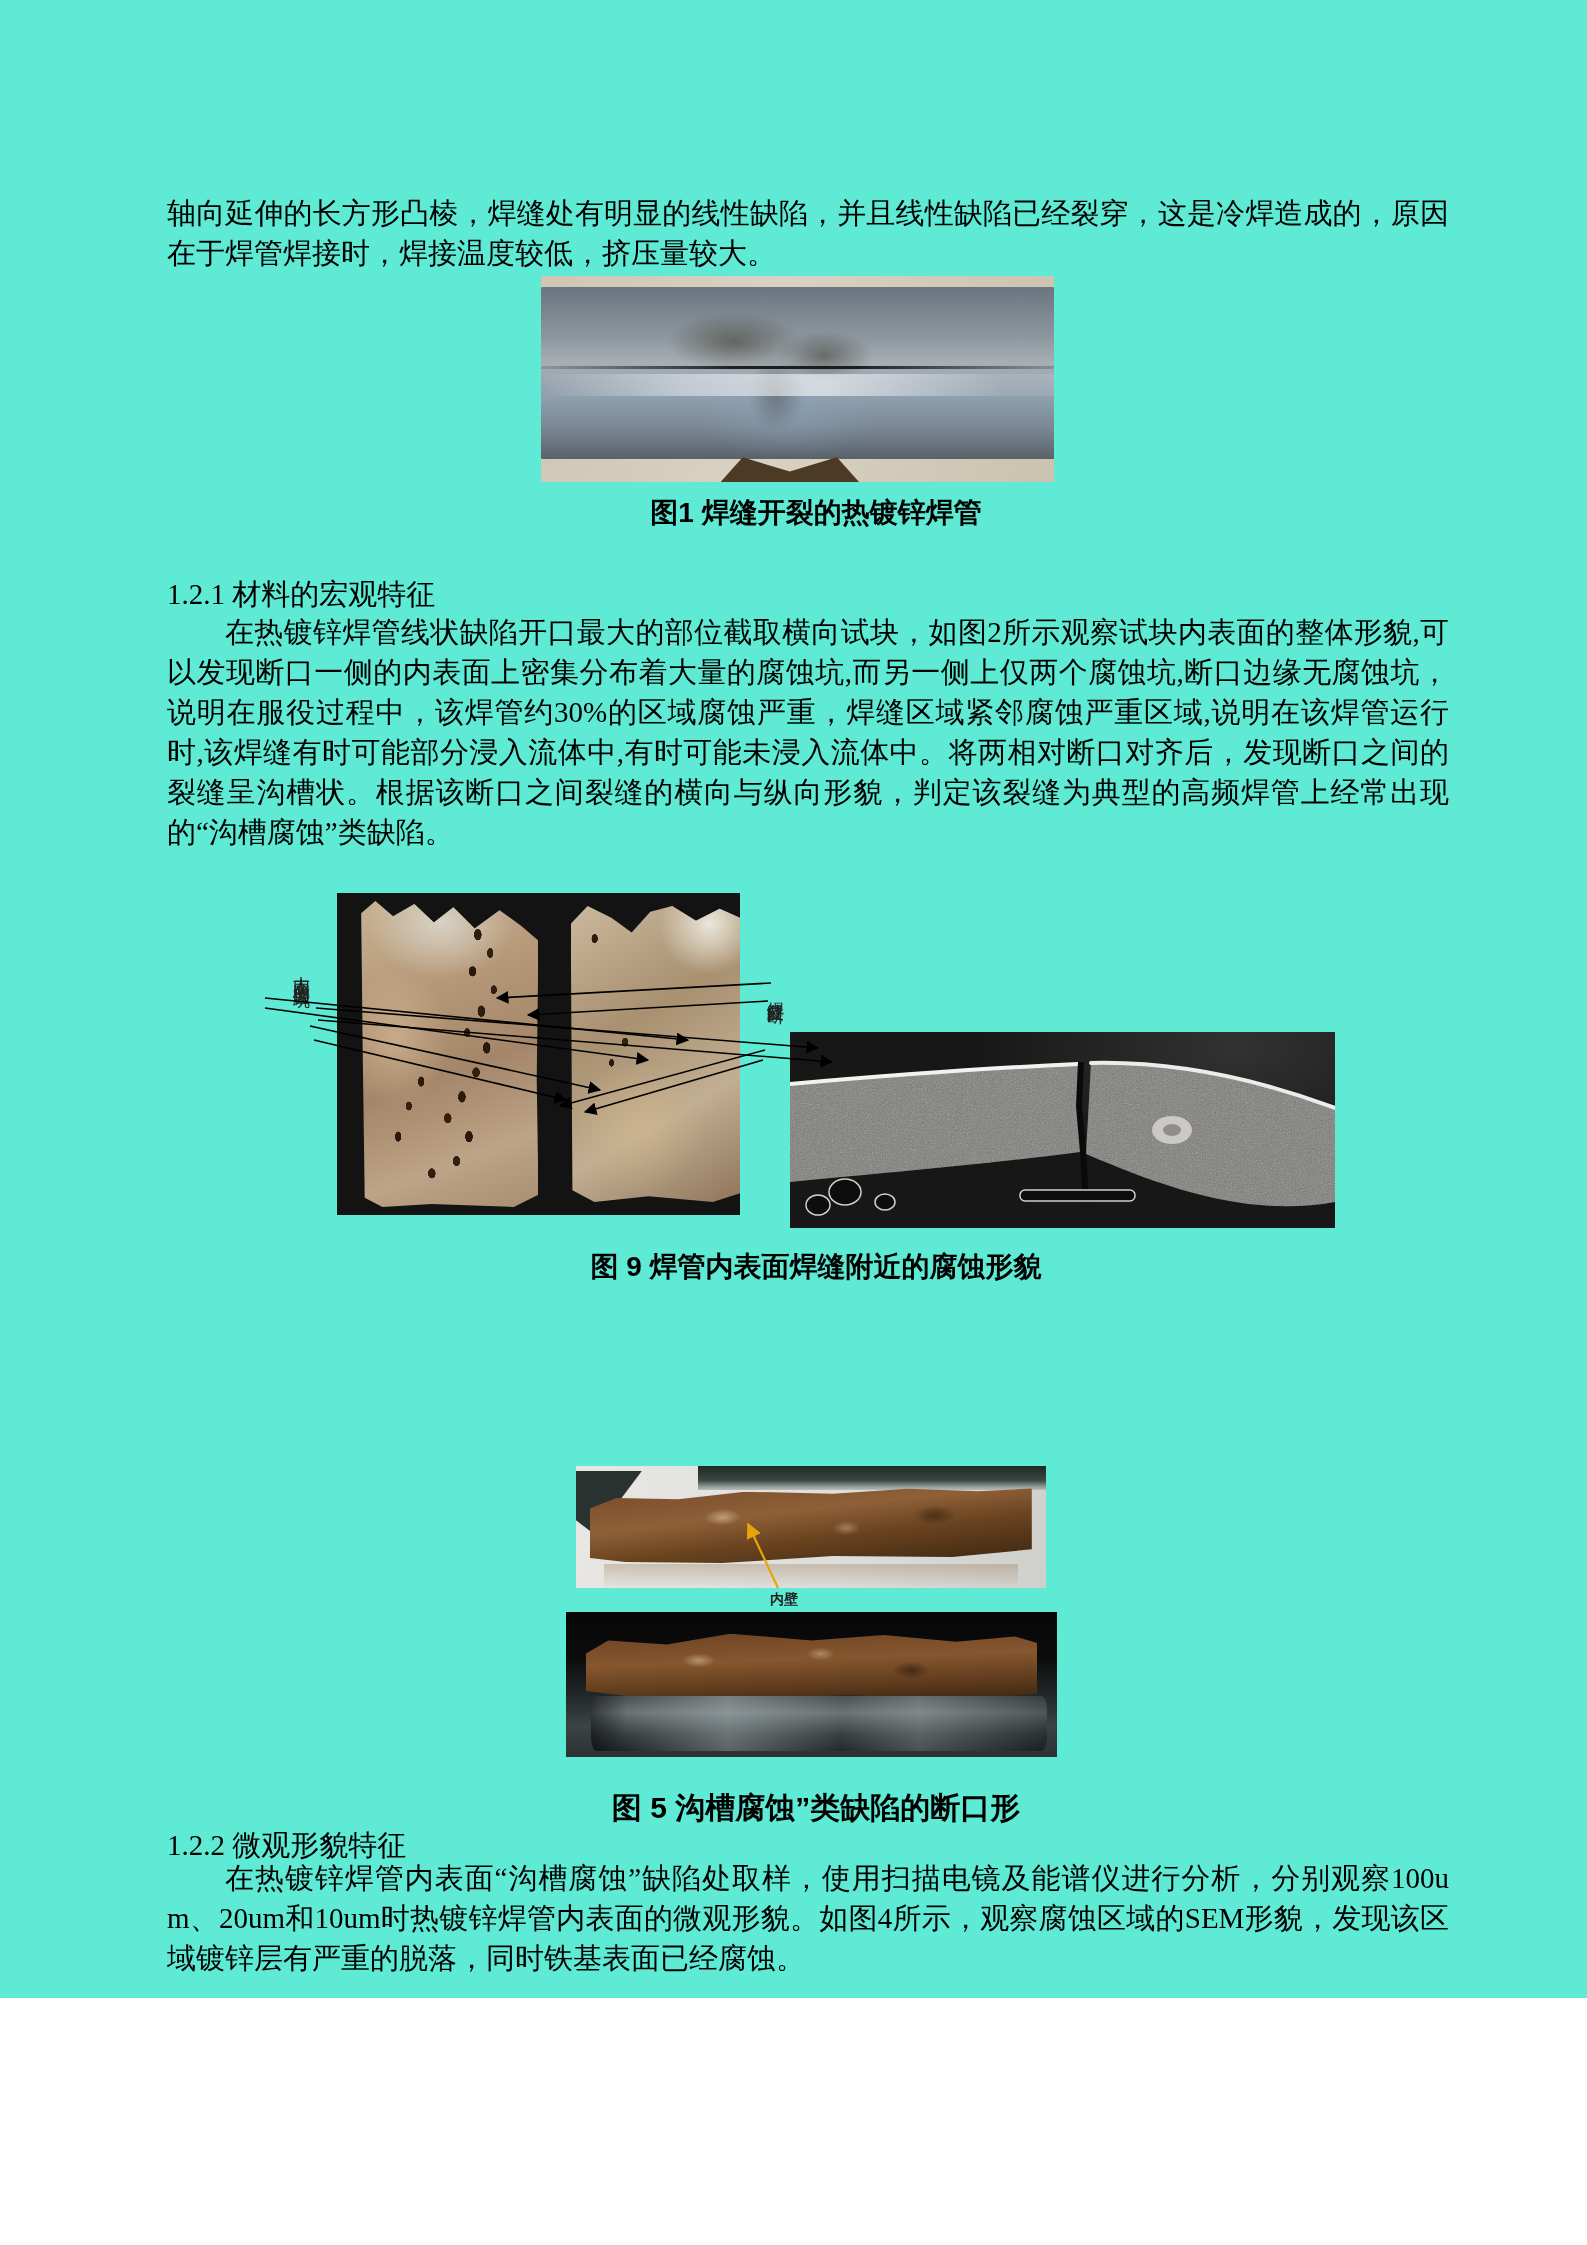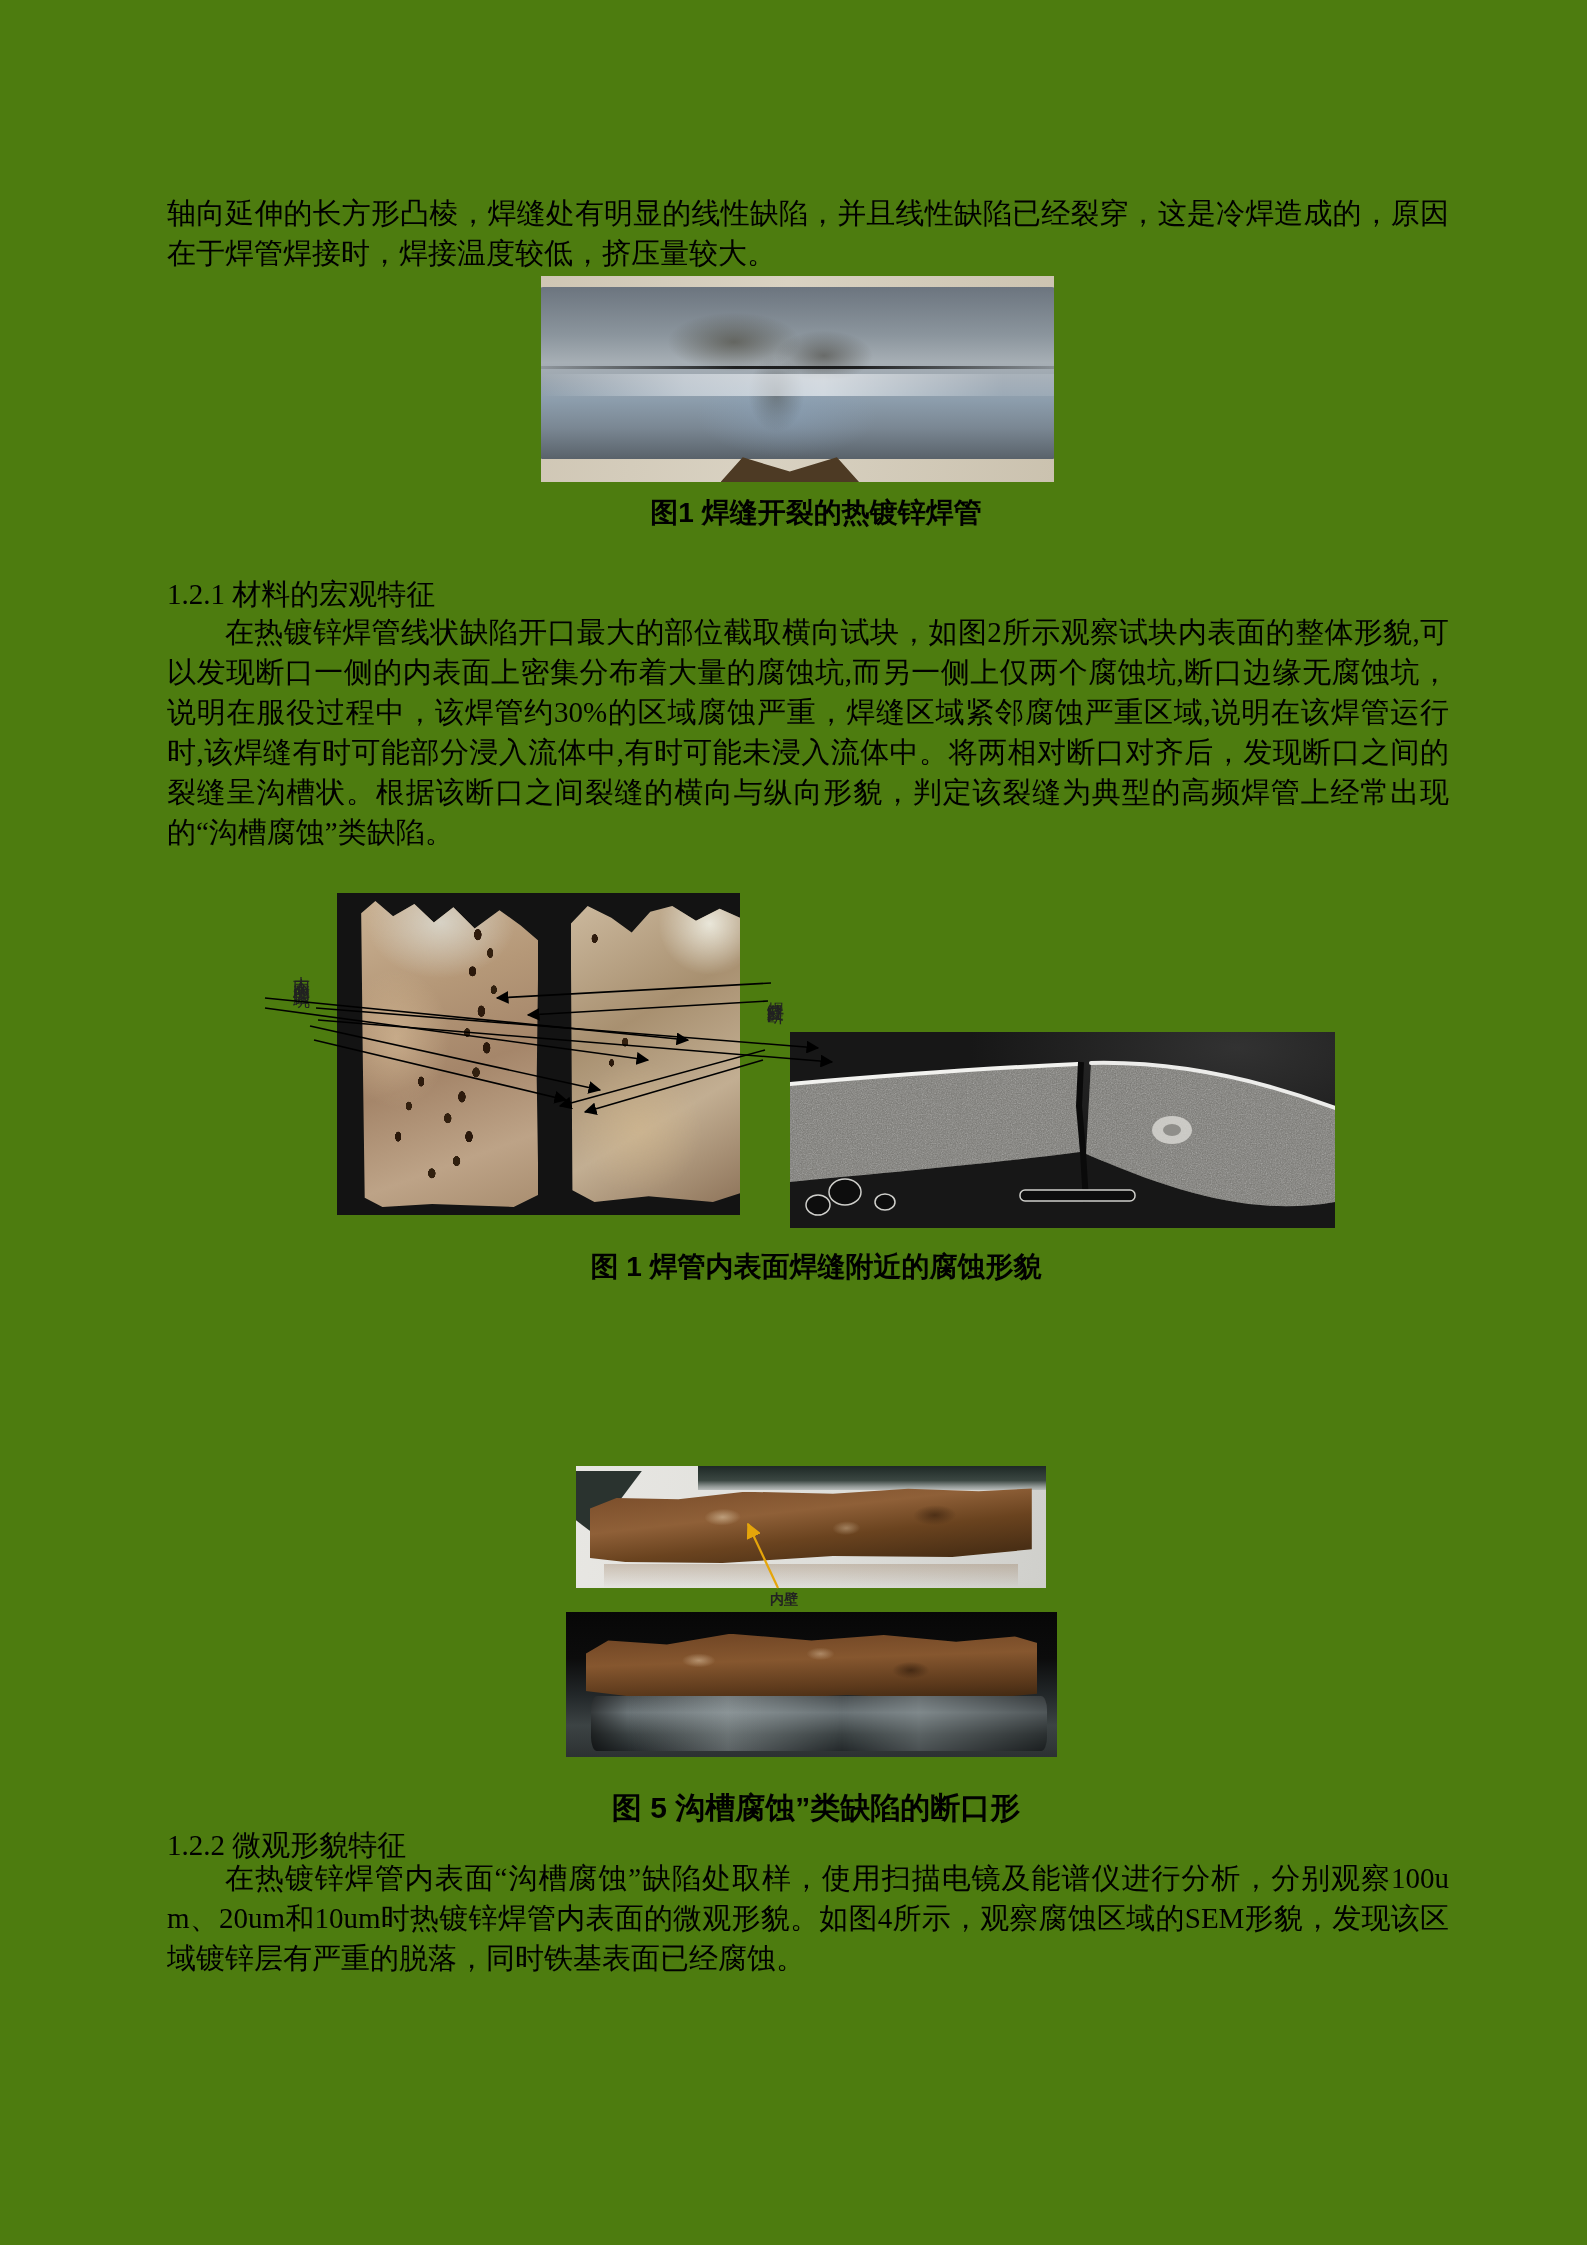--- a/index.html
+++ b/index.html
@@ -1,16 +1,16 @@
 <!DOCTYPE html>
 <html><head>
 <meta charset="utf-8">
 <style>
   html,body{margin:0;padding:0;background:#ffffff;}
-  .page{position:relative;width:1587px;height:2245px;background:#4d7c0f;overflow:hidden;
+  .page{position:relative;width:1587px;height:1998px;background:#5eead4;overflow:hidden;
         font-family:"Liberation Serif","DejaVu Serif",serif;color:#000;}
 
   
   .body{position:absolute;left:167px;width:1282px;margin:0;font-size:29px;line-height:40px;
         text-align:justify;text-justify:inter-ideograph;word-break:break-all;}
   .indent{text-indent:58px;}
   .p1{top:193px;}
   .p2{top:612px;}
   .p3{top:1272px;}
   .p4{top:1858px;}
@@ -202,21 +202,21 @@
       <line x1="64" y1="160" x2="316" y2="220" marker-end="url(#ah)"></line>
       <line x1="66" y1="128" x2="568" y2="168" marker-end="url(#ah)"></line>
       <line x1="68" y1="140" x2="582" y2="182" marker-end="url(#ah)"></line>
       <line x1="521" y1="103" x2="247" y2="118" marker-end="url(#ah)"></line>
       <line x1="518" y1="121" x2="278" y2="135" marker-end="url(#ah)"></line>
       <line x1="515" y1="170" x2="310" y2="226" marker-end="url(#ah)"></line>
       <line x1="513" y1="180" x2="335" y2="232" marker-end="url(#ah)"></line>
     </g>
   </svg>
 
-  <div class="caption cap2">图 1 焊管内表面焊缝附近的腐蚀形貌</div>
+  <div class="caption cap2">图 9 焊管内表面焊缝附近的腐蚀形貌</div>
 
   <div class="fig3T">
     <div class="f3t-strip"></div>
     <div class="f3t-wedge"></div>
     <div class="f3t-bar"></div>
     <div class="f3t-refl"></div>
   </div>
 
   <div class="hlabel lbl-neibi">内壁</div>
 

